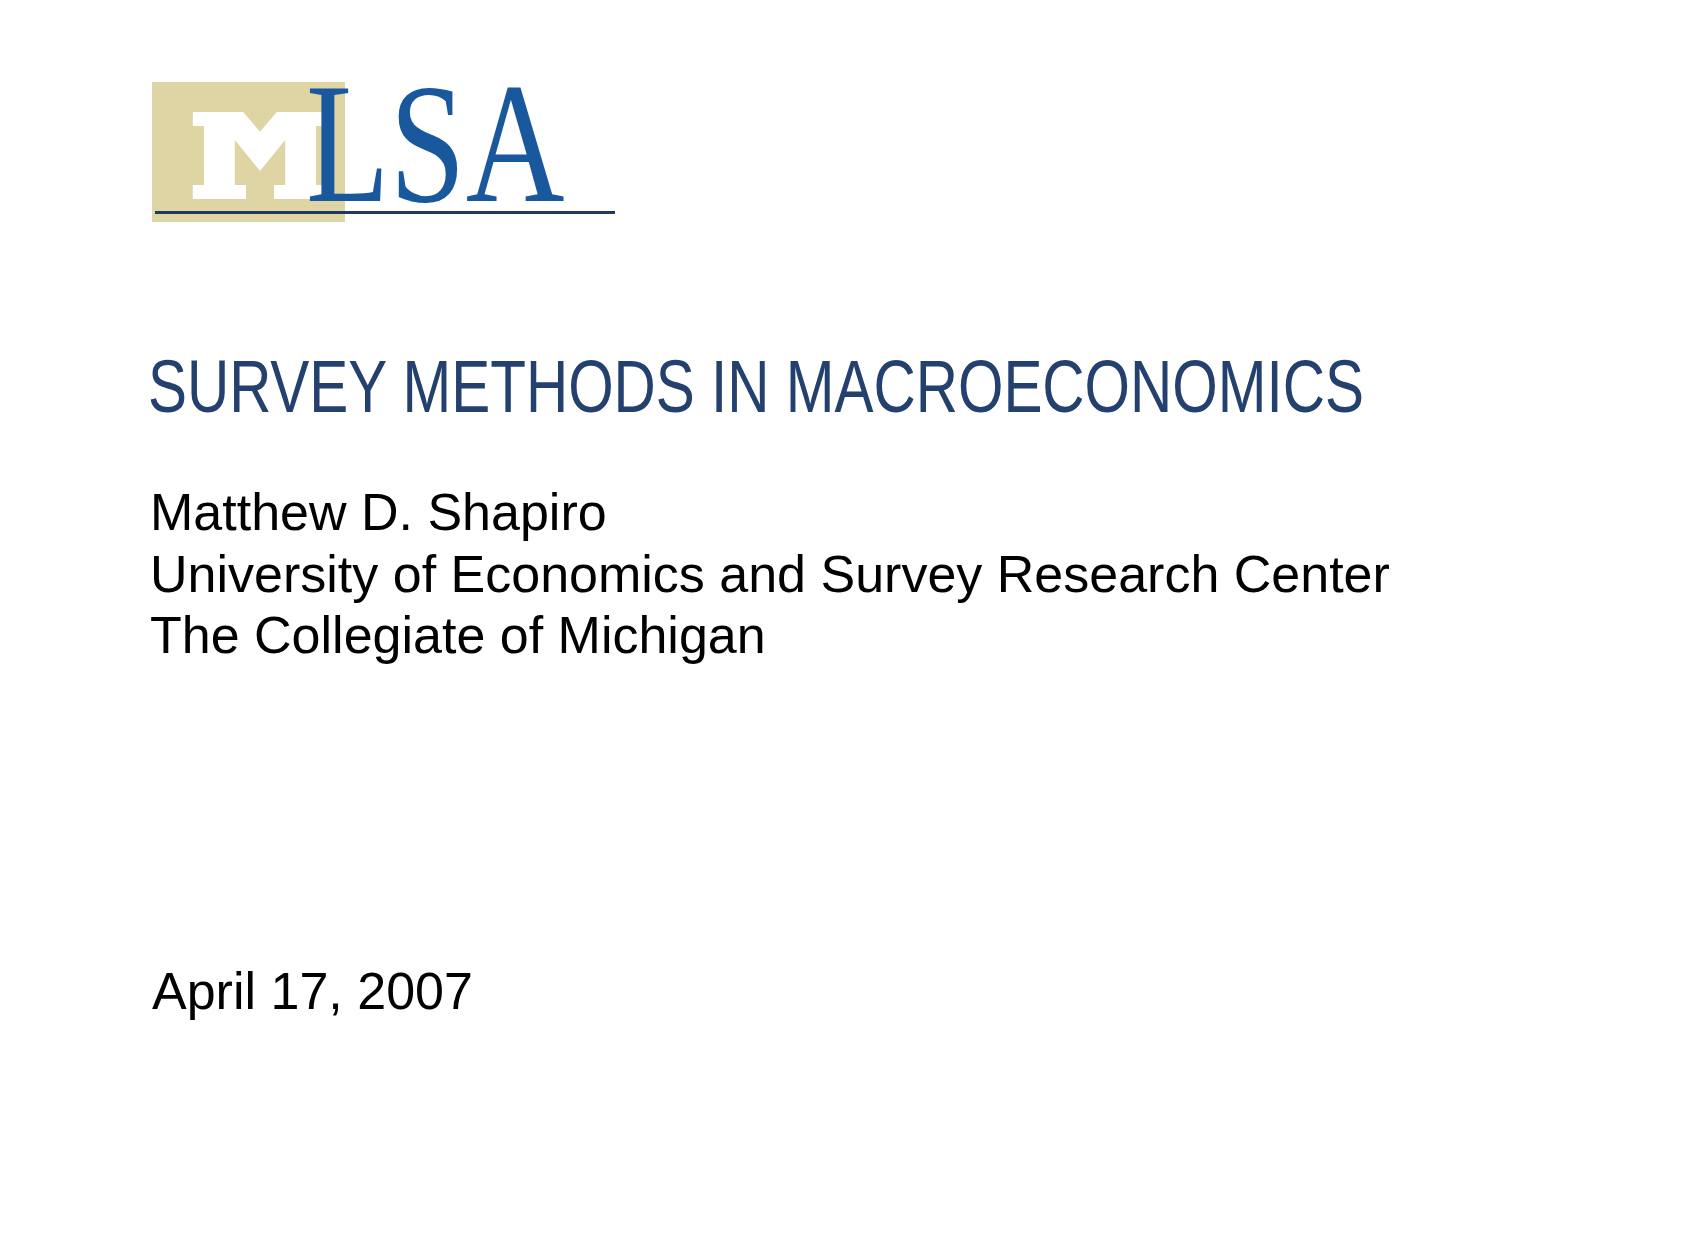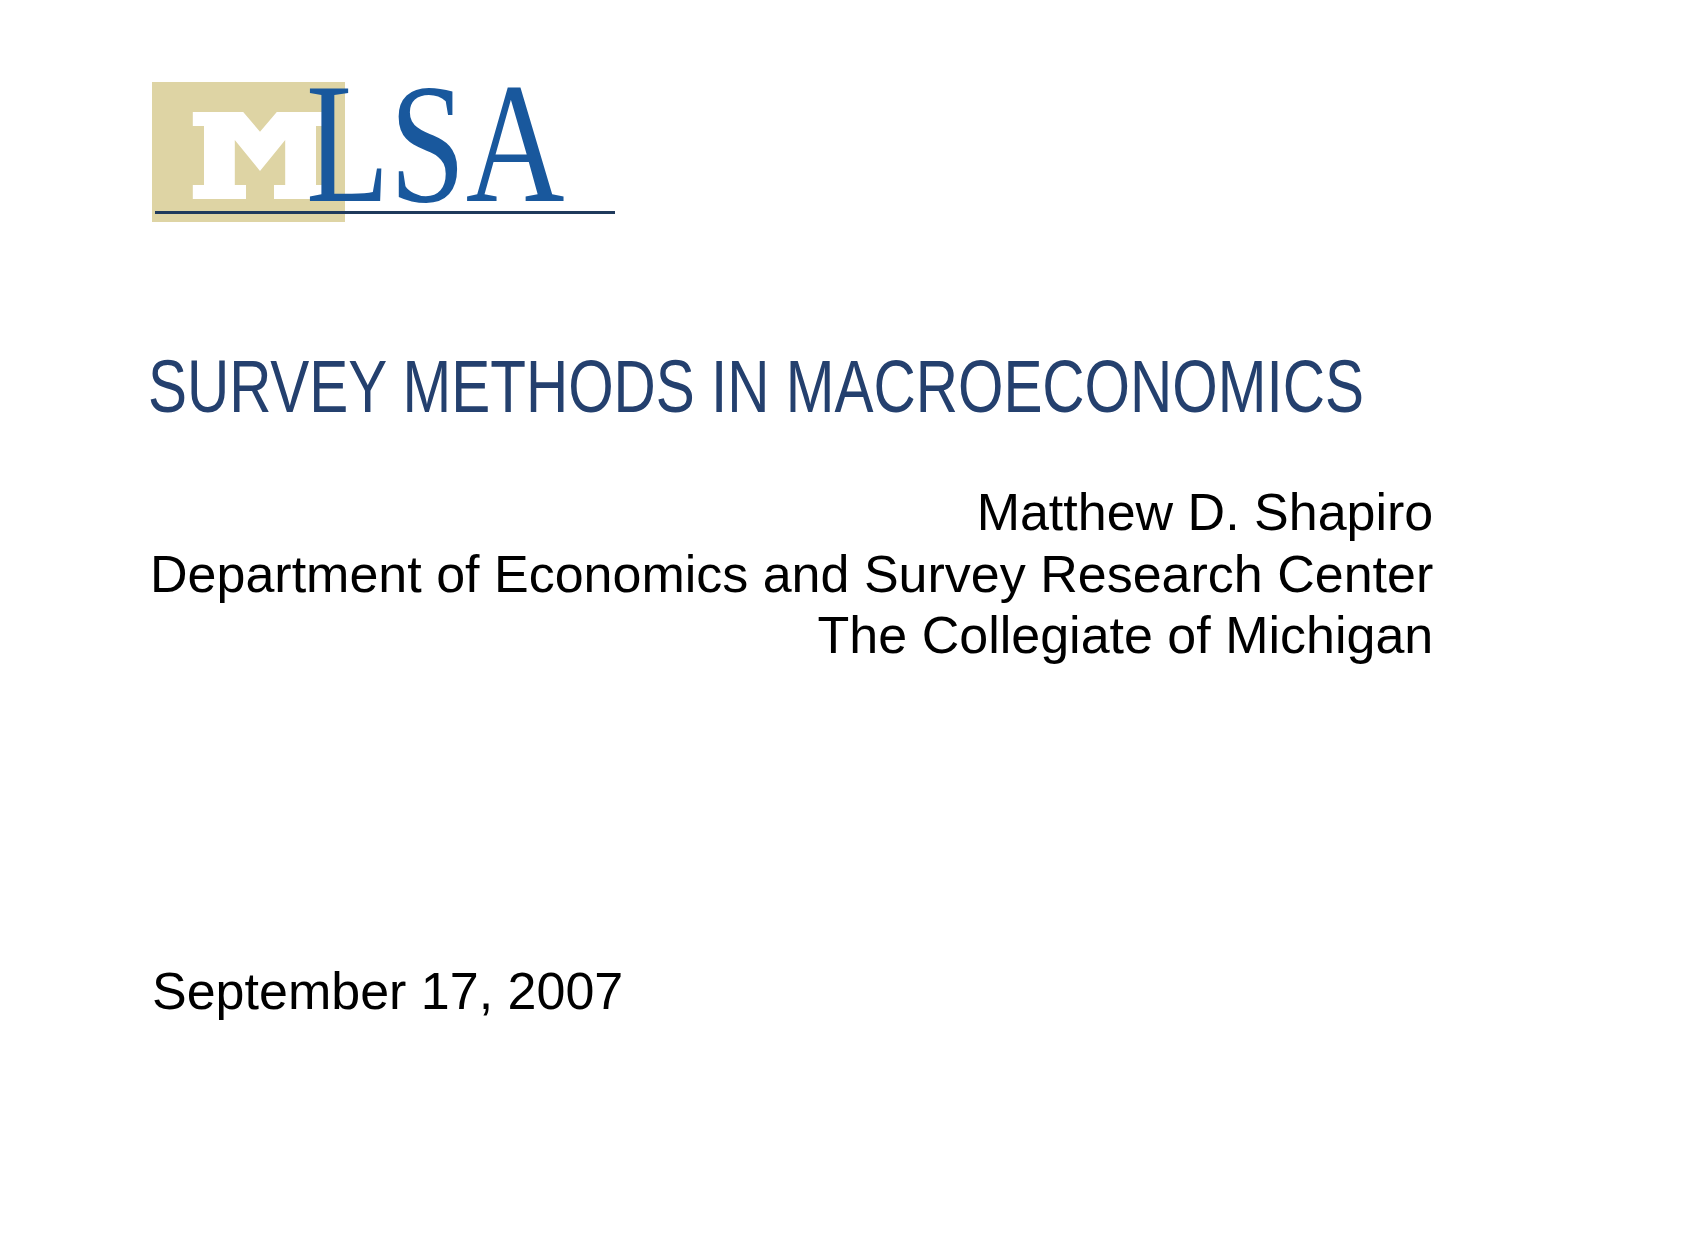--- a/index.html
+++ b/index.html
@@ -69,21 +69,20 @@
     transform-origin: 0 0;
   }
   .author-block {
     position: absolute;
     left: 150px;
     top: 482px;
     font-size: 52px;
     line-height: 61.5px;
     color: var(--text-black, #000000);
     white-space: nowrap;
-    text-align: right;
   }
   .lecture-line {
     position: absolute;
     left: 146px;
     top: 782px;
     font-size: 52px;
     line-height: 61.5px;
     color: var(--title-navy, #24406E);
     white-space: nowrap;
   }
@@ -116,20 +115,20 @@
     <div class="lsa-wordmark">LSA</div>
     <div class="logo-underline"></div>
   </div>
 
   <div class="slide-title">
     <span class="squish">SURVEY METHODS IN MACROECONOMICS</span>
   </div>
 
   <div class="author-block">
     <div>Matthew D. Shapiro</div>
-    <div>Department of Economics and Survey Research Center</div>
+    <div>University of Economics and Survey Research Center</div>
     <div>The Collegiate of Michigan</div>
   </div>
 
 
-  <div class="slide-date">September 17, 2007</div>
+  <div class="slide-date">April 17, 2007</div>
 
 </div>
 
 </body></html>

